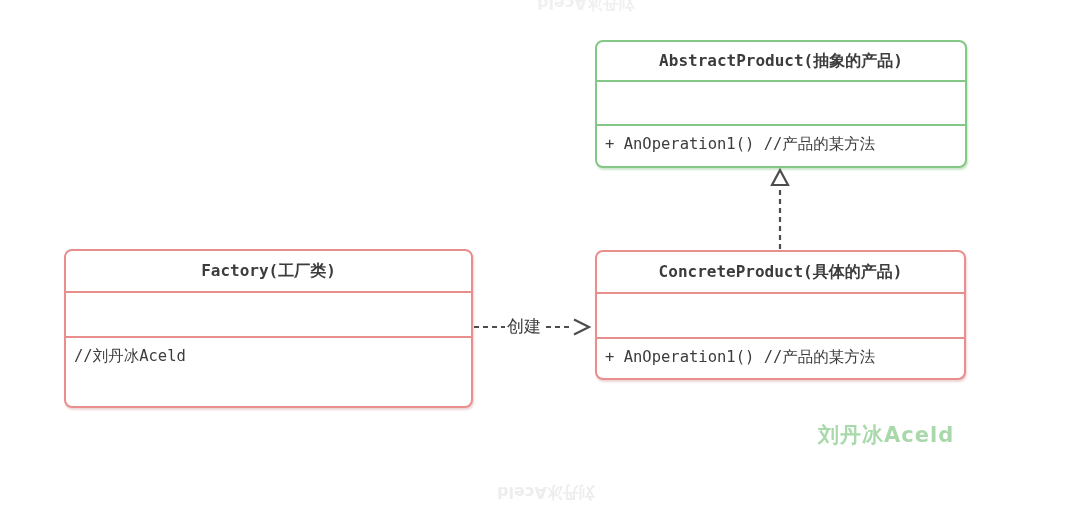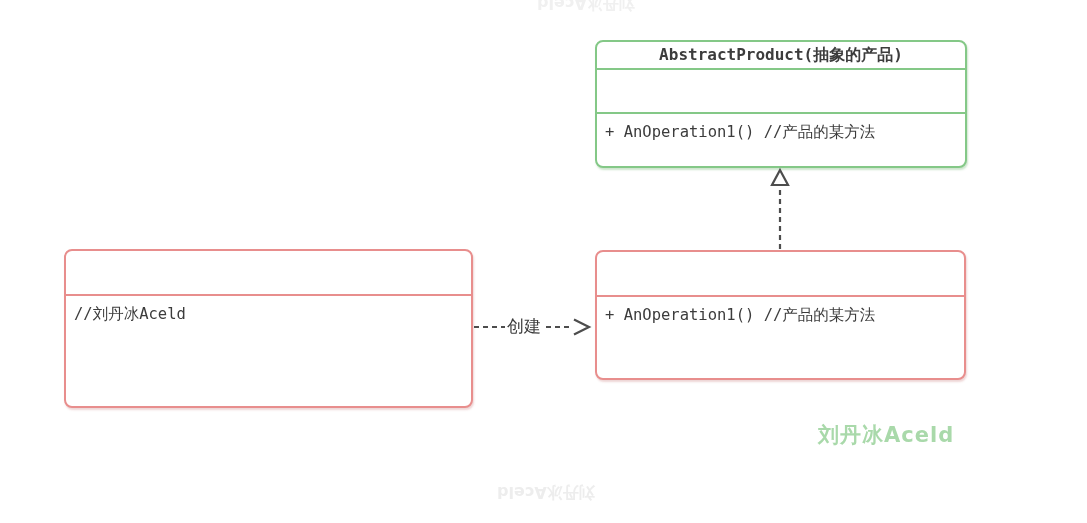--- a/index.html
+++ b/index.html
@@ -78,35 +78,37 @@
 </style>
 </head>
 <body>
 
 <div class="canvas">
 
   <div class="faint-wm top">刘丹冰Aceld</div>
   <div class="faint-wm bottom">刘丹冰Aceld</div>
 
   <div class="uml-class green" style="left:595px;top:40px;width:372px;height:128px;">
-    <div class="uml-title" style="height:28px;">AbstractProduct(抽象的产品)</div>
+    <div class="uml-title" style="height:40px;">AbstractProduct(抽象的产品)</div>
     <div class="uml-attrs" style="height:44px;"></div>
     <div class="uml-methods" style="height:40px;">
       <div>+ AnOperation1() //产品的某方法</div>
     </div>
   </div>
 
   <div class="uml-class red" style="left:64px;top:249px;width:409px;height:159px;">
+    <div class="uml-title" style="height:42px;">Factory(工厂类)</div>
     <div class="uml-attrs" style="height:45px;"></div>
     <div class="uml-methods" style="height:66px;">
       <div>//刘丹冰Aceld</div>
     </div>
   </div>
 
   <div class="uml-class red" style="left:595px;top:250px;width:371px;height:130px;">
+    <div class="uml-title" style="height:42px;">ConcreteProduct(具体的产品)</div>
     <div class="uml-attrs" style="height:45px;"></div>
     <div class="uml-methods" style="height:37px;">
       <div>+ AnOperation1() //产品的某方法</div>
     </div>
   </div>
 
   <svg class="arrow-layer" width="1087" height="523" viewBox="0 0 1087 523">
      ConcreteProduct : dashed dependency arrow --&gt;
     <g stroke="#4d4d4d" stroke-width="2.2" fill="none">
       <line x1="474" y1="327" x2="572" y2="327" stroke-dasharray="5,4"></line>

